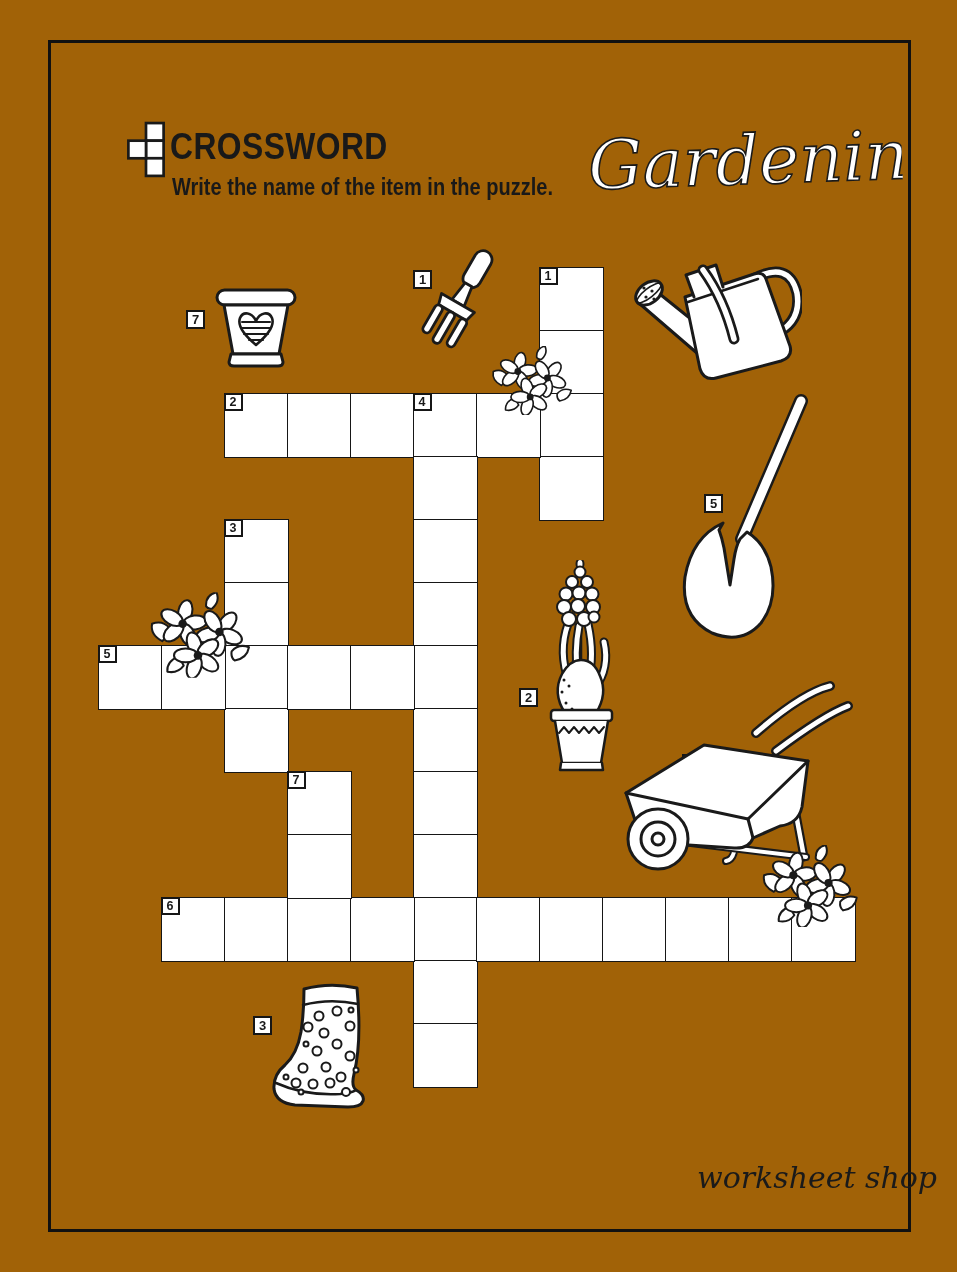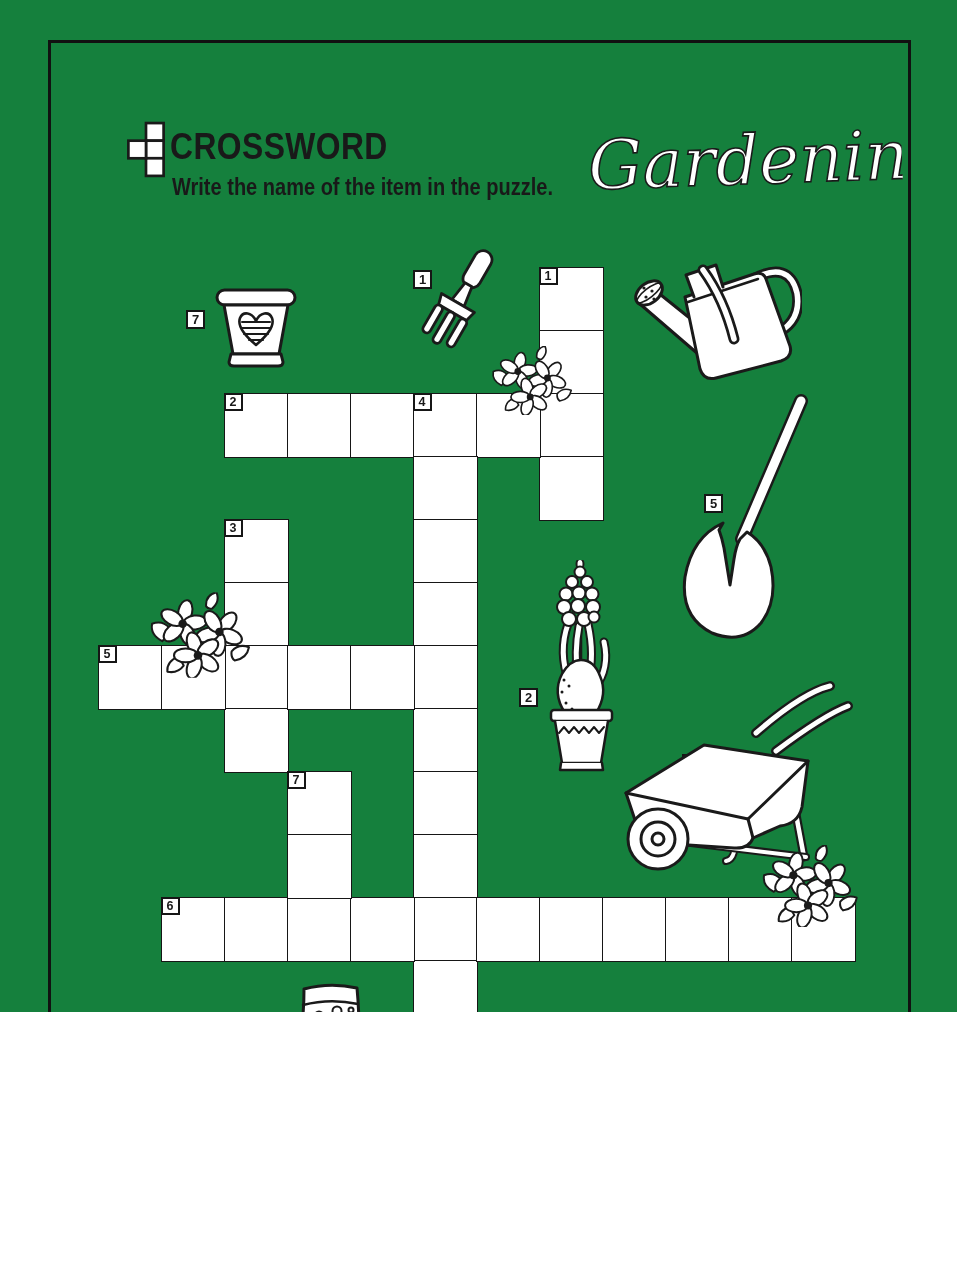--- a/index.html
+++ b/index.html
@@ -1,16 +1,16 @@
 <!DOCTYPE html>
 <html><head>
 <meta charset="utf-8">
 <style>
   html,body{margin:0;padding:0;background:#fff;}
-  #page{position:relative;width:957px;height:1012px;background:#15803d;overflow:hidden;
+  #page{position:relative;width:957px;height:1272px;background:#a16207;overflow:hidden;
         font-family:"Liberation Sans",sans-serif;color:#1a1a1a;}
   #frame{position:absolute;left:48px;top:40px;width:863px;height:1192px;
          border:3px solid #111;box-sizing:border-box;}
   
   #logo{position:absolute;left:125px;top:121px;}
   #title{position:absolute;left:170px;top:126px;font-size:37px;font-weight:bold;
          letter-spacing:.5px;transform:scaleX(.86);transform-origin:left top;color:#191919;white-space:nowrap;}
   #subtitle{position:absolute;left:172px;top:174px;font-size:23px;font-weight:bold;
          transform:scaleX(.87);transform-origin:left top;color:#191919;white-space:nowrap;}
   #theme{position:absolute;left:582px;top:96px;transform:rotate(-2deg);}
@@ -300,13 +300,14 @@
   <svg class="art" style="left:490px;top:346px" width="82" height="69" viewBox="0 0 100 84">
       <use href="#flower-cluster"></use>
     </svg>
   <svg class="art" style="left:148px;top:592px" width="102" height="86" viewBox="0 0 100 84">
       <use href="#flower-cluster"></use>
     </svg>
   <svg class="art" style="left:760px;top:845px" width="98" height="82" viewBox="0 0 100 84">
       <use href="#flower-cluster"></use>
     </svg>
 
+  <div id="brand">worksheet shop</div>
 </div>
 
 </body></html>

